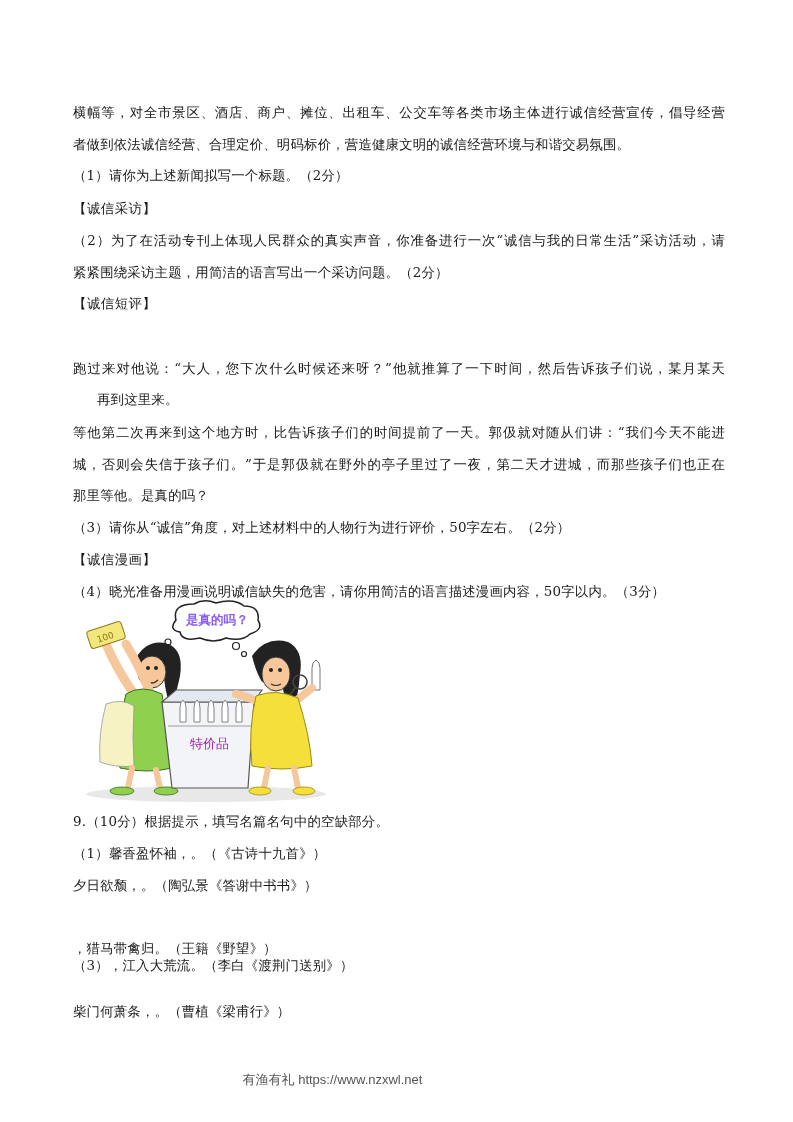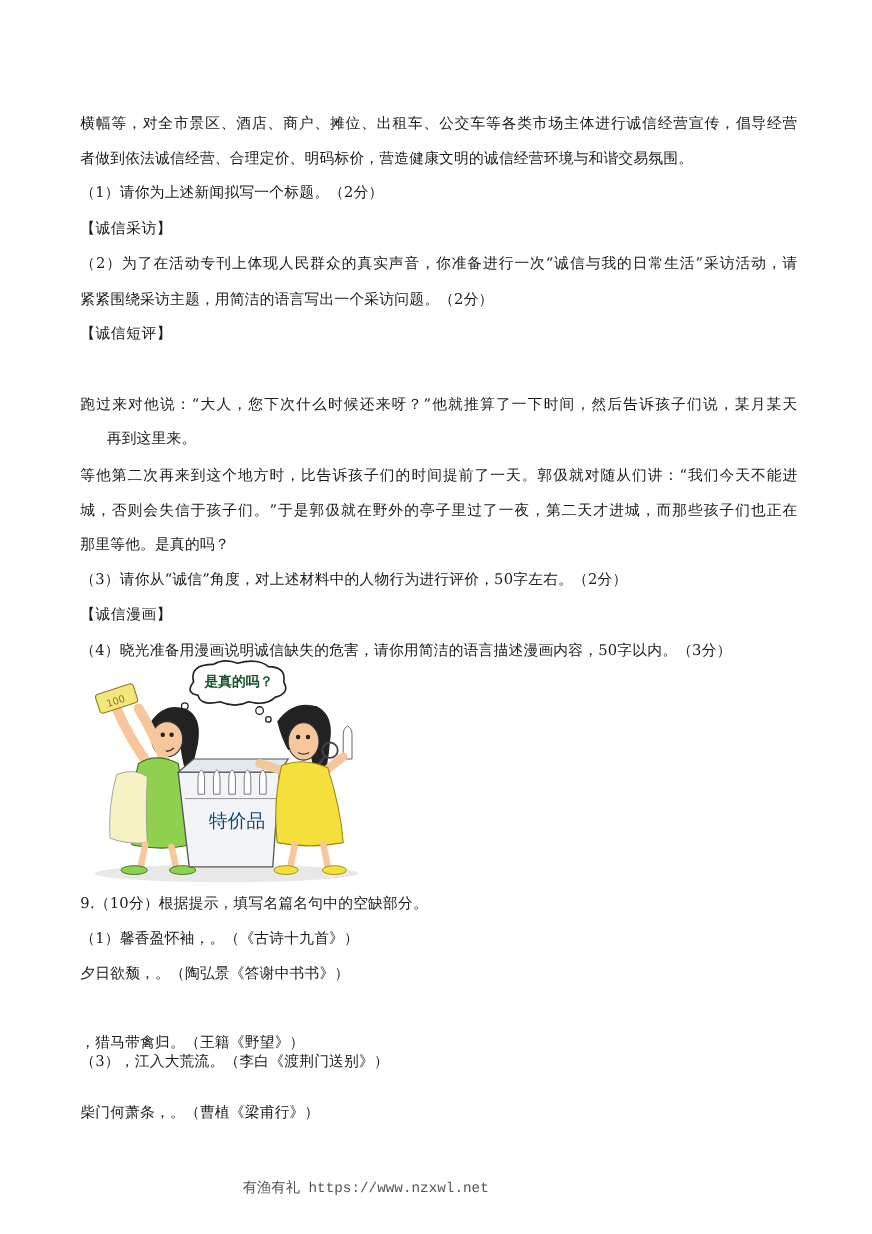--- a/index.html
+++ b/index.html
@@ -45,37 +45,37 @@
       width: 270px;
       height: 208px;
     }
     .bubble-text {
       position: absolute;
       left: 110px;
       top: 14px;
       font-family: "DejaVu Sans", "Liberation Sans", sans-serif;
       font-size: 12.5px;
       font-weight: bold;
-      color: #14532d;
+      color: #8b5cf6;
     }
     .box-label {
       position: absolute;
       left: 114px;
       top: 137px;
       font-family: "DejaVu Sans", "Liberation Sans", sans-serif;
-      font-size: 17px;
-      color: #0c4a6e;
+      font-size: 13px;
+      color: #a21caf;
     }
     .footer {
       position: absolute;
       left: 0;
       width: 665px;
       top: 1071px;
       text-align: center;
-      font-family: Liberation Mono, monospace;
+      font-family: Liberation Sans, sans-serif;
       font-size: 13px;
       color: #555555;
     }
   </style>
 </head>
 <body>
 
 <div class="page">
 
   <div class="line justify" style="top:103px;">横幅等，对全市景区、酒店、商户、摊位、出租车、公交车等各类市场主体进行诚信经营宣传，倡导经营</div>

